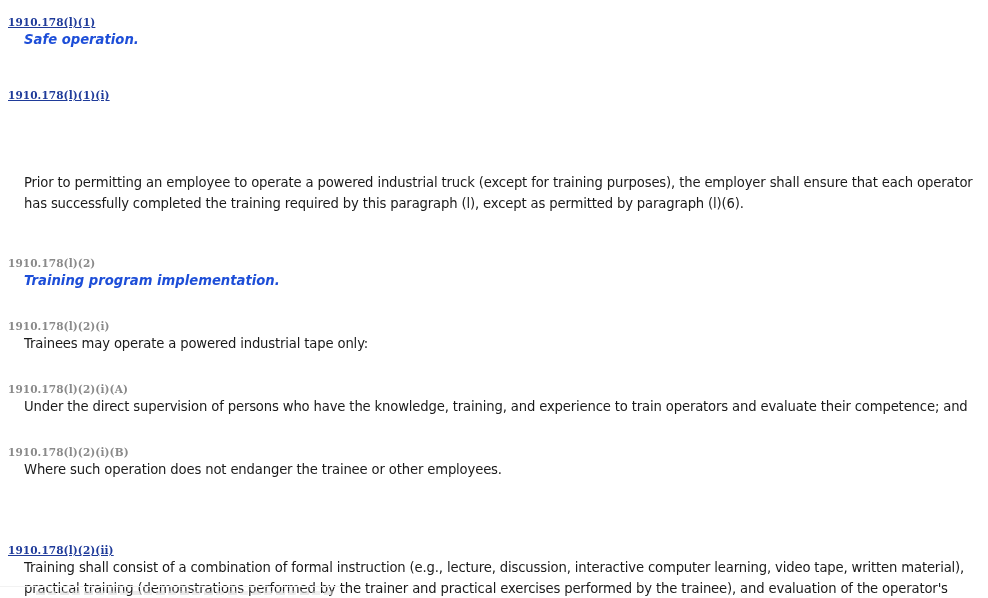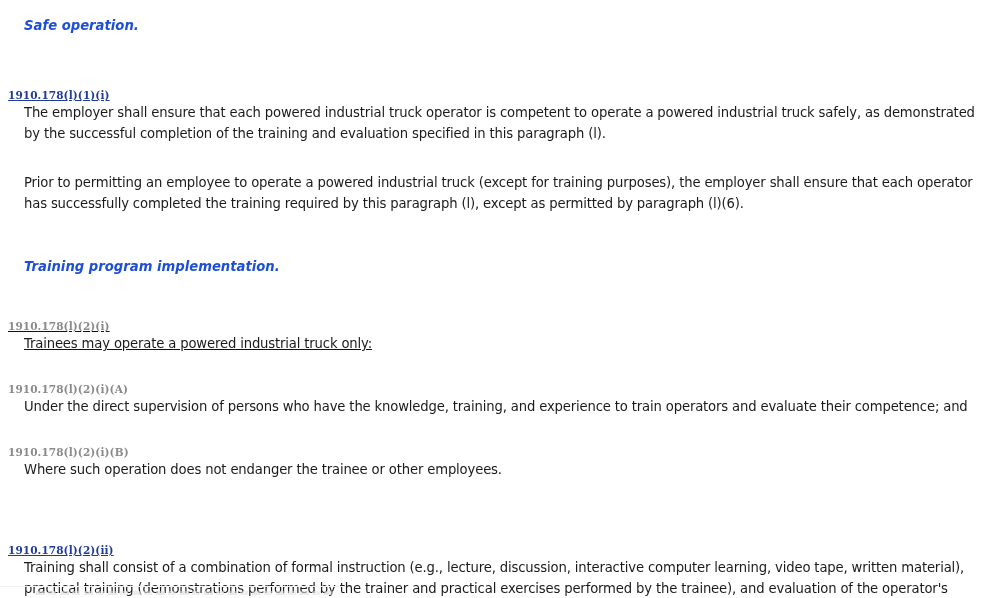--- a/index.html
+++ b/index.html
@@ -74,39 +74,40 @@
       background: repeating-linear-gradient(90deg, #d9d9d9 0 9px, transparent 9px 12px, #e3e3e3 12px 20px, transparent 20px 24px);
       opacity: 0.55;
     }
   </style>
 </head>
 <body>
 
 <div class="doc">
 
   <div class="para" style="height:64px;">
+    <a class="ref link">1910.178(l)(1)</a>
     <div class="heading">Safe operation.</div>
   </div>
 
   <div class="para" style="height:84px;margin-top:9px;">
     <a class="ref link">1910.178(l)(1)(i)</a>
-    <div class="body-text">The employer shall ensure that each powered industrial truck operator is competent to operate a powered industrial truck safely, as demonstrated by the successful completion of the training and evaluation specified in this paragraph (l).</div>
   </div>
 
   <div class="para" style="height:84px;">
     <div class="body-text">Prior to permitting an employee to operate a powered industrial truck (except for training purposes), the employer shall ensure that each operator has successfully completed the training required by this paragraph (l), except as permitted by paragraph (l)(6).</div>
   </div>
 
   <div class="para" style="height:63px;">
+    <span class="ref plain">1910.178(l)(2)</span>
     <div class="heading">Training program implementation.</div>
   </div>
 
-  <div class="para" style="height:63px;text-decoration:underline;">
+  <div class="para" style="height:63px;">
     <span class="ref plain">1910.178(l)(2)(i)</span>
-    <div class="body-text">Trainees may operate a powered industrial truck only:</div>
+    <div class="body-text">Trainees may operate a powered industrial tape only:</div>
   </div>
 
   <div class="para" style="height:63px;">
     <span class="ref plain">1910.178(l)(2)(i)(A)</span>
     <div class="body-text">Under the direct supervision of persons who have the knowledge, training, and experience to train operators and evaluate their competence; and</div>
   </div>
 
   <div class="para" style="height:63px;">
     <span class="ref plain">1910.178(l)(2)(i)(B)</span>
     <div class="body-text">Where such operation does not endanger the trainee or other employees.</div>

